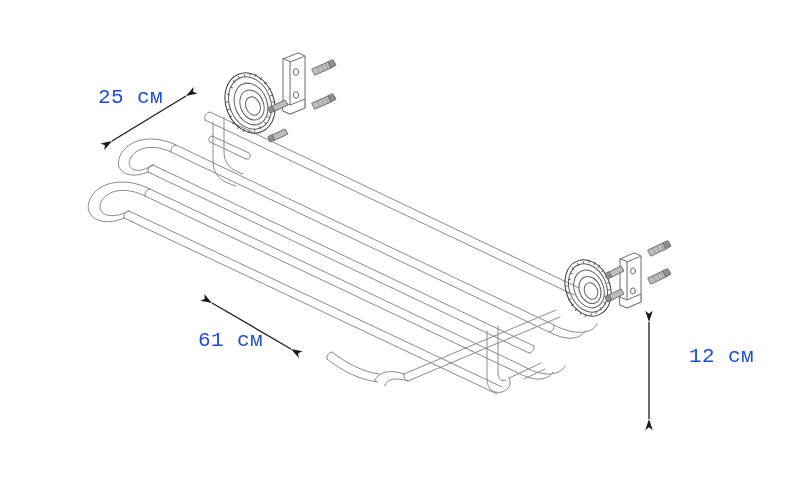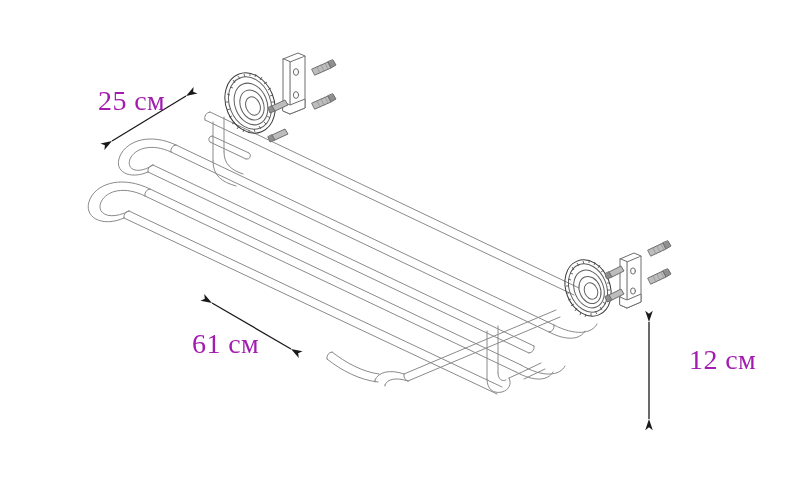--- a/index.html
+++ b/index.html
@@ -20,30 +20,30 @@
   }
   #drawing {
     position: absolute;
     left: 0;
     top: 0;
     width: 800px;
     height: 500px;
   }
   .dim-label {
     position: absolute;
-    font-family: Liberation Serif, serif;
-    font-size: 28px;
+    font-family: Liberation Mono, monospace;
+    font-size: 21px;
     font-weight: 400;
-    color: #a21caf;
+    color: #1d4ed8;
     letter-spacing: 0.4px;
     white-space: nowrap;
     line-height: 1;
   }
   #label-depth  { left: 98px;  top: 87px;  }
-  #label-width  { left: 192px; top: 330px; }
+  #label-width  { left: 198px; top: 330px; }
   #label-height { left: 689px; top: 346px; }
 </style>
 </head>
 <body>
 
 <div id="canvas">
 
   <svg id="drawing" viewBox="0 0 800 500" xmlns="http://www.w3.org/2000/svg">
 
     <defs>

